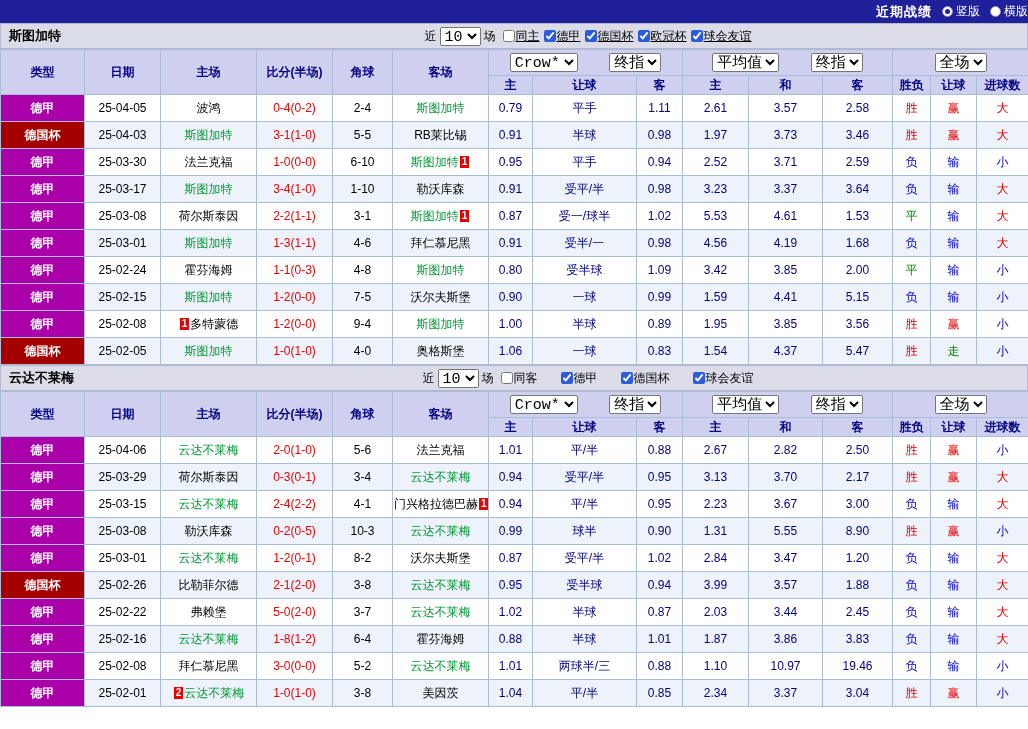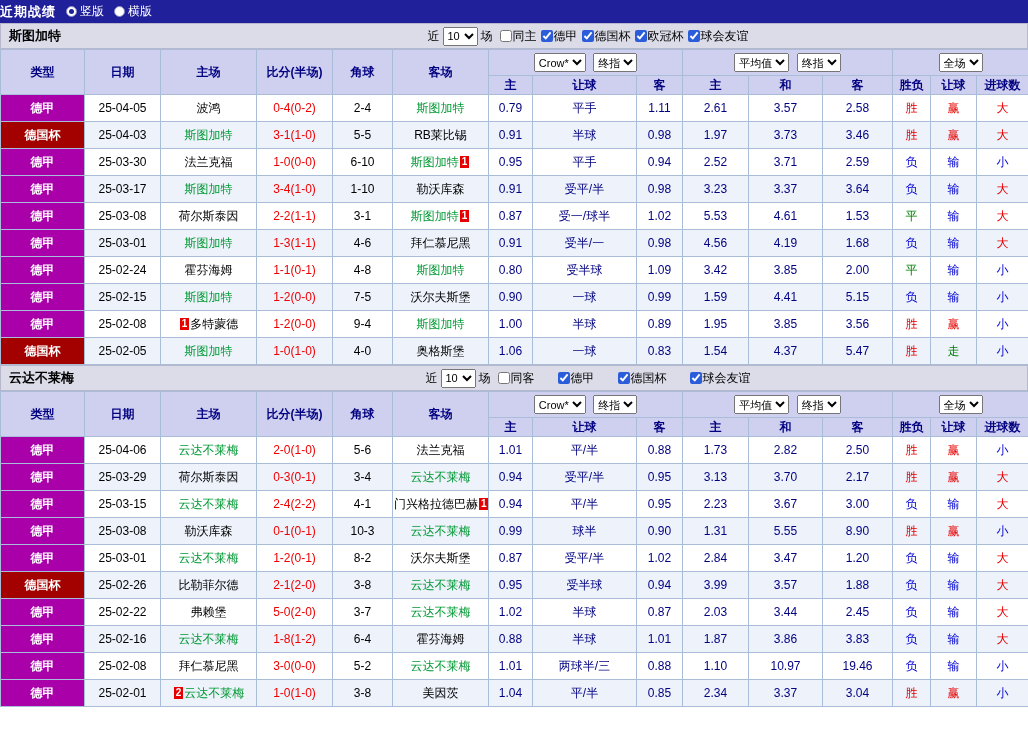--- a/index.html
+++ b/index.html
@@ -1,40 +1,40 @@
 <!DOCTYPE html>
 <html><head>
 <meta charset="utf-8">
 <style>
   html,body{margin:0;padding:0;}
   body{width:1028px;font-family:"Liberation Sans","DejaVu Sans",sans-serif;font-size:12px;color:#000;background:#fff;}
   .page{width:1028px;}
 
   
-  .topbar{height:23px;background:#20209b;display:flex;align-items:center;justify-content:flex-start;gap:10px;}
+  .topbar{height:23px;background:#20209b;display:flex;align-items:center;justify-content:flex-end;gap:10px;}
   .topbar .title{color:#fff;font-weight:bold;font-size:13px;letter-spacing:1px;}
   .topbar label{color:#fff;display:flex;align-items:center;gap:3px;cursor:pointer;}
   .radio-dot{appearance:none;-webkit-appearance:none;width:11px;height:11px;border-radius:50%;background:#fff;border:1px solid #8888c0;position:relative;margin:0;}
   .radio-dot:checked::after{content:"";position:absolute;left:2px;top:2px;width:5px;height:5px;border-radius:50%;background:#20209b;}
 
   
   .section-bar{height:24px;background:#dcdce9;border:1px solid #b6b6cc;display:flex;align-items:center;}
   .team-name{font-weight:bold;font-size:13px;padding-left:8px;width:140px;flex:none;}
   .filterbar{flex:1;display:flex;align-items:center;justify-content:center;gap:3px;}
   .filterbar .cb{display:flex;align-items:center;margin-left:4px;cursor:pointer;}
   .filterbar input[type=checkbox]{width:12px;height:12px;margin:0 1px 0 0;accent-color:#2b5cd9;}
-  select{font-family:Liberation Sans, sans-serif;font-size:11px;height:19px;padding:0;}
+  select{font-family:Liberation Mono, monospace;font-size:15px;height:19px;padding:0;}
 
   
   table.stat-table{width:1028px;border-collapse:collapse;table-layout:fixed;}
   .stat-table th,.stat-table td{border:1px solid #a9bcd8;text-align:center;padding:0 1px;height:26px;white-space:nowrap;overflow:hidden;}
   .stat-table thead th{background:#cfcfef;color:#000080;font-weight:bold;}
   .stat-table thead tr.h1 th{height:25px;}
   .stat-table thead tr.h2 th{height:18px;}
-  .selcell select{margin:0 2px;}
+  .selcell select{margin:0 14px;}
   tbody tr.alt td{background:#edf2fb;}
   td.type{color:#fff;font-weight:bold;}
   td.type.league{background:#aa00aa;}
   td.type.cup{background:#a30000;}
   td.score{color:#ee0000;}
   td.odds{color:#000080;}
   td.team{cursor:pointer;}
   .team-name-txt.focus{color:#009933;}
   .rank{display:inline-block;background:#e60000;color:#fff;font-size:10px;line-height:12px;padding:0 2px;margin:0 1px;vertical-align:middle;font-weight:bold;}
   td.res{font-weight:normal;}
@@ -57,21 +57,21 @@
     </label>
   </div>
 
   <section class="team-section">
     <div class="section-bar">
       <span class="team-name">斯图加特</span>
       <div class="filterbar">
         <span>近</span>
         <select><option>10</option></select>
         <span>场</span>
-        <span class="cbs" style="display:flex;align-items:flex-end;">
+        <span class="cbs" style="display:flex;align-items:flex-end;text-decoration:underline;">
             <label class="cb">
               <input type="checkbox" style="">
               <span>同主</span>
             </label>
             <label class="cb">
               <input type="checkbox" checked="" style="">
               <span>德甲</span>
             </label>
             <label class="cb">
               <input type="checkbox" checked="" style="">
@@ -238,21 +238,21 @@
             <td class="odds">4.19</td>
             <td class="odds">1.68</td>
             <td class="res" style="color: rgb(0, 0, 208);">负</td>
             <td class="res" style="color: rgb(0, 0, 208);">输</td>
             <td class="res" style="color: rgb(230, 0, 0);">大</td>
           </tr>
           <tr>
             <td class="type league">德甲</td>
             <td class="date">25-02-24</td>
             <td class="team"><span class="team-name-txt">霍芬海姆</span></td>
-            <td class="score">1-1(0-1)</td>
+            <td class="score">1-1(0-3)</td>
             <td class="corner">4-8</td>
             <td class="team"><span class="team-name-txt focus">斯图加特</span></td>
             <td class="odds">0.80</td>
             <td class="odds">受半球</td>
             <td class="odds">1.09</td>
             <td class="odds">3.42</td>
             <td class="odds">3.85</td>
             <td class="odds">2.00</td>
             <td class="res" style="color: rgb(0, 128, 0);">平</td>
             <td class="res" style="color: rgb(0, 0, 208);">输</td>
@@ -394,21 +394,21 @@
           <tr>
             <td class="type league">德甲</td>
             <td class="date">25-04-06</td>
             <td class="team"><span class="team-name-txt focus">云达不莱梅</span></td>
             <td class="score">2-0(1-0)</td>
             <td class="corner">5-6</td>
             <td class="team"><span class="team-name-txt">法兰克福</span></td>
             <td class="odds">1.01</td>
             <td class="odds">平/半</td>
             <td class="odds">0.88</td>
-            <td class="odds">1.73</td>
+            <td class="odds">2.67</td>
             <td class="odds">2.82</td>
             <td class="odds">2.50</td>
             <td class="res" style="color: rgb(230, 0, 0);">胜</td>
             <td class="res" style="color: rgb(230, 0, 0);">赢</td>
             <td class="res" style="color: rgb(0, 0, 208);">小</td>
           </tr>
           <tr class="alt">
             <td class="type league">德甲</td>
             <td class="date">25-03-29</td>
             <td class="team"><span class="team-name-txt">荷尔斯泰因</span></td>
@@ -439,21 +439,21 @@
             <td class="odds">3.67</td>
             <td class="odds">3.00</td>
             <td class="res" style="color: rgb(0, 0, 208);">负</td>
             <td class="res" style="color: rgb(0, 0, 208);">输</td>
             <td class="res" style="color: rgb(230, 0, 0);">大</td>
           </tr>
           <tr class="alt">
             <td class="type league">德甲</td>
             <td class="date">25-03-08</td>
             <td class="team"><span class="team-name-txt">勒沃库森</span></td>
-            <td class="score">0-1(0-1)</td>
+            <td class="score">0-2(0-5)</td>
             <td class="corner">10-3</td>
             <td class="team"><span class="team-name-txt focus">云达不莱梅</span></td>
             <td class="odds">0.99</td>
             <td class="odds">球半</td>
             <td class="odds">0.90</td>
             <td class="odds">1.31</td>
             <td class="odds">5.55</td>
             <td class="odds">8.90</td>
             <td class="res" style="color: rgb(230, 0, 0);">胜</td>
             <td class="res" style="color: rgb(230, 0, 0);">赢</td>

